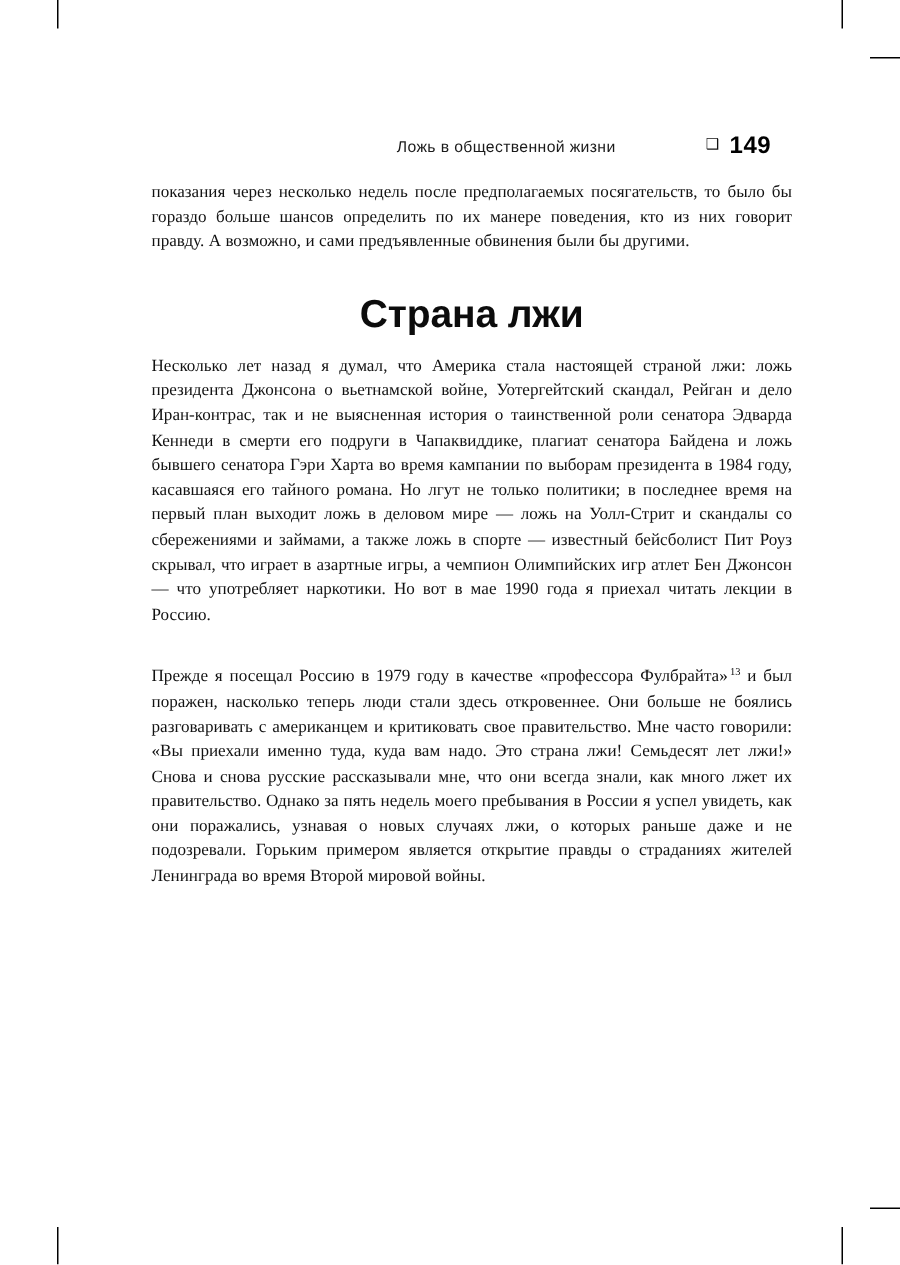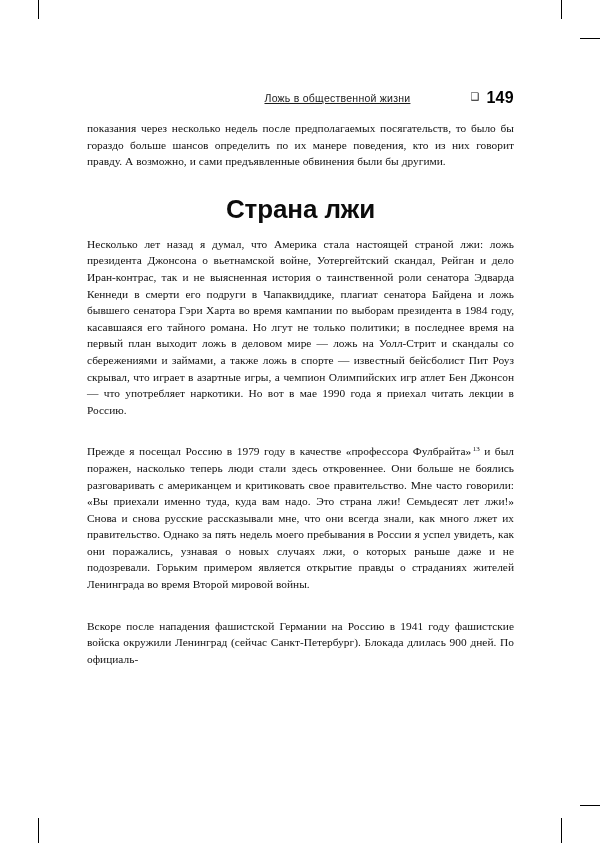--- a/index.html
+++ b/index.html
@@ -52,21 +52,20 @@
     display: flex;
     align-items: center;
     justify-content: flex-end;
   }
   .running-head-title {
     font-family: "Liberation Sans", "DejaVu Sans", sans-serif;
     font-size: 10.5px;
     letter-spacing: 0.25px;
     color: #1a1a1a;
     white-space: nowrap;
-    text-decoration: underline;
   }
   .running-head-spacer {
     width: 60px;
   }
   .running-head-marker {
     font-family: "DejaVu Sans", "Liberation Sans", sans-serif;
     font-size: 10px;
     color: #111111;
     line-height: 1;
     margin-right: 7px;
@@ -78,21 +77,21 @@
     font-size: 16px;
     font-weight: bold;
     letter-spacing: 0.3px;
     color: #000000;
   }
 
   
   .body-block {
     position: absolute;
     top: 120px;
-    left: 0;
+    left: 14px;
     width: 427px;
   }
   p.para {
     margin: 0;
     font-size: 11.4px;
     line-height: 16.6px;
     text-align: justify;
     text-justify: inter-word;
     hyphens: manual;
     word-spacing: 0.1px;
@@ -141,16 +140,15 @@
   <div class="body-block">
 
     <p class="para">показания через несколько недель после предполагаемых посягательств, то было бы гораздо больше шансов определить по их манере поведения, кто из них говорит правду. А возможно, и сами предъявленные обвинения были бы другими.</p>
 
     <h2 class="section-heading">Страна лжи</h2>
 
     <p class="para">Несколько лет назад я думал, что Америка стала настоящей страной лжи: ложь президента Джонсона о вьетнамской войне, Уотергейтский скандал, Рейган и дело Иран-контрас, так и не выясненная история о таинственной роли сенатора Эдварда Кеннеди в смерти его подруги в Чапаквиддике, плагиат сенатора Байдена и ложь бывшего сенатора Гэри Харта во время кампании по выборам президента в 1984 году, касавшаяся его тайного романа. Но лгут не только политики; в последнее время на первый план выходит ложь в деловом мире — ложь на Уолл-Стрит и скандалы со сбережениями и займами, а также ложь в спорте — известный бейсболист Пит Роуз скрывал, что играет в азартные игры, а чемпион Олимпийских игр атлет Бен Джонсон — что употребляет наркотики. Но вот в мае 1990 года я приехал читать лекции в Россию.</p>
 
     <p class="para"><span>Прежде я посещал Россию в 1979 году в качестве «профессора Фулбрайта»</span><sup class="footnote-ref">13</sup><span> и был поражен, насколько теперь люди стали здесь откровеннее. Они больше не боялись разговаривать с американцем и критиковать свое правительство. Мне часто говорили: «Вы приехали именно туда, куда вам надо. Это страна лжи! Семьдесят лет лжи!» Снова и снова русские рассказывали мне, что они всегда знали, как много лжет их правительство. Однако за пять недель моего пребывания в России я успел увидеть, как они поражались, узнавая о новых случаях лжи, о которых раньше даже и не подозревали. Горьким примером является открытие правды о страданиях жителей Ленинграда во время Второй мировой войны.</span></p>
 
-    <p class="para">Вскоре после нападения фашистской Германии на Россию в 1941 году фашистские войска окружили Ленинград (сейчас Санкт-Петербург). Блокада длилась 900 дней. По официаль-</p>
 
   </div>
 </div>
 
 </body></html>

